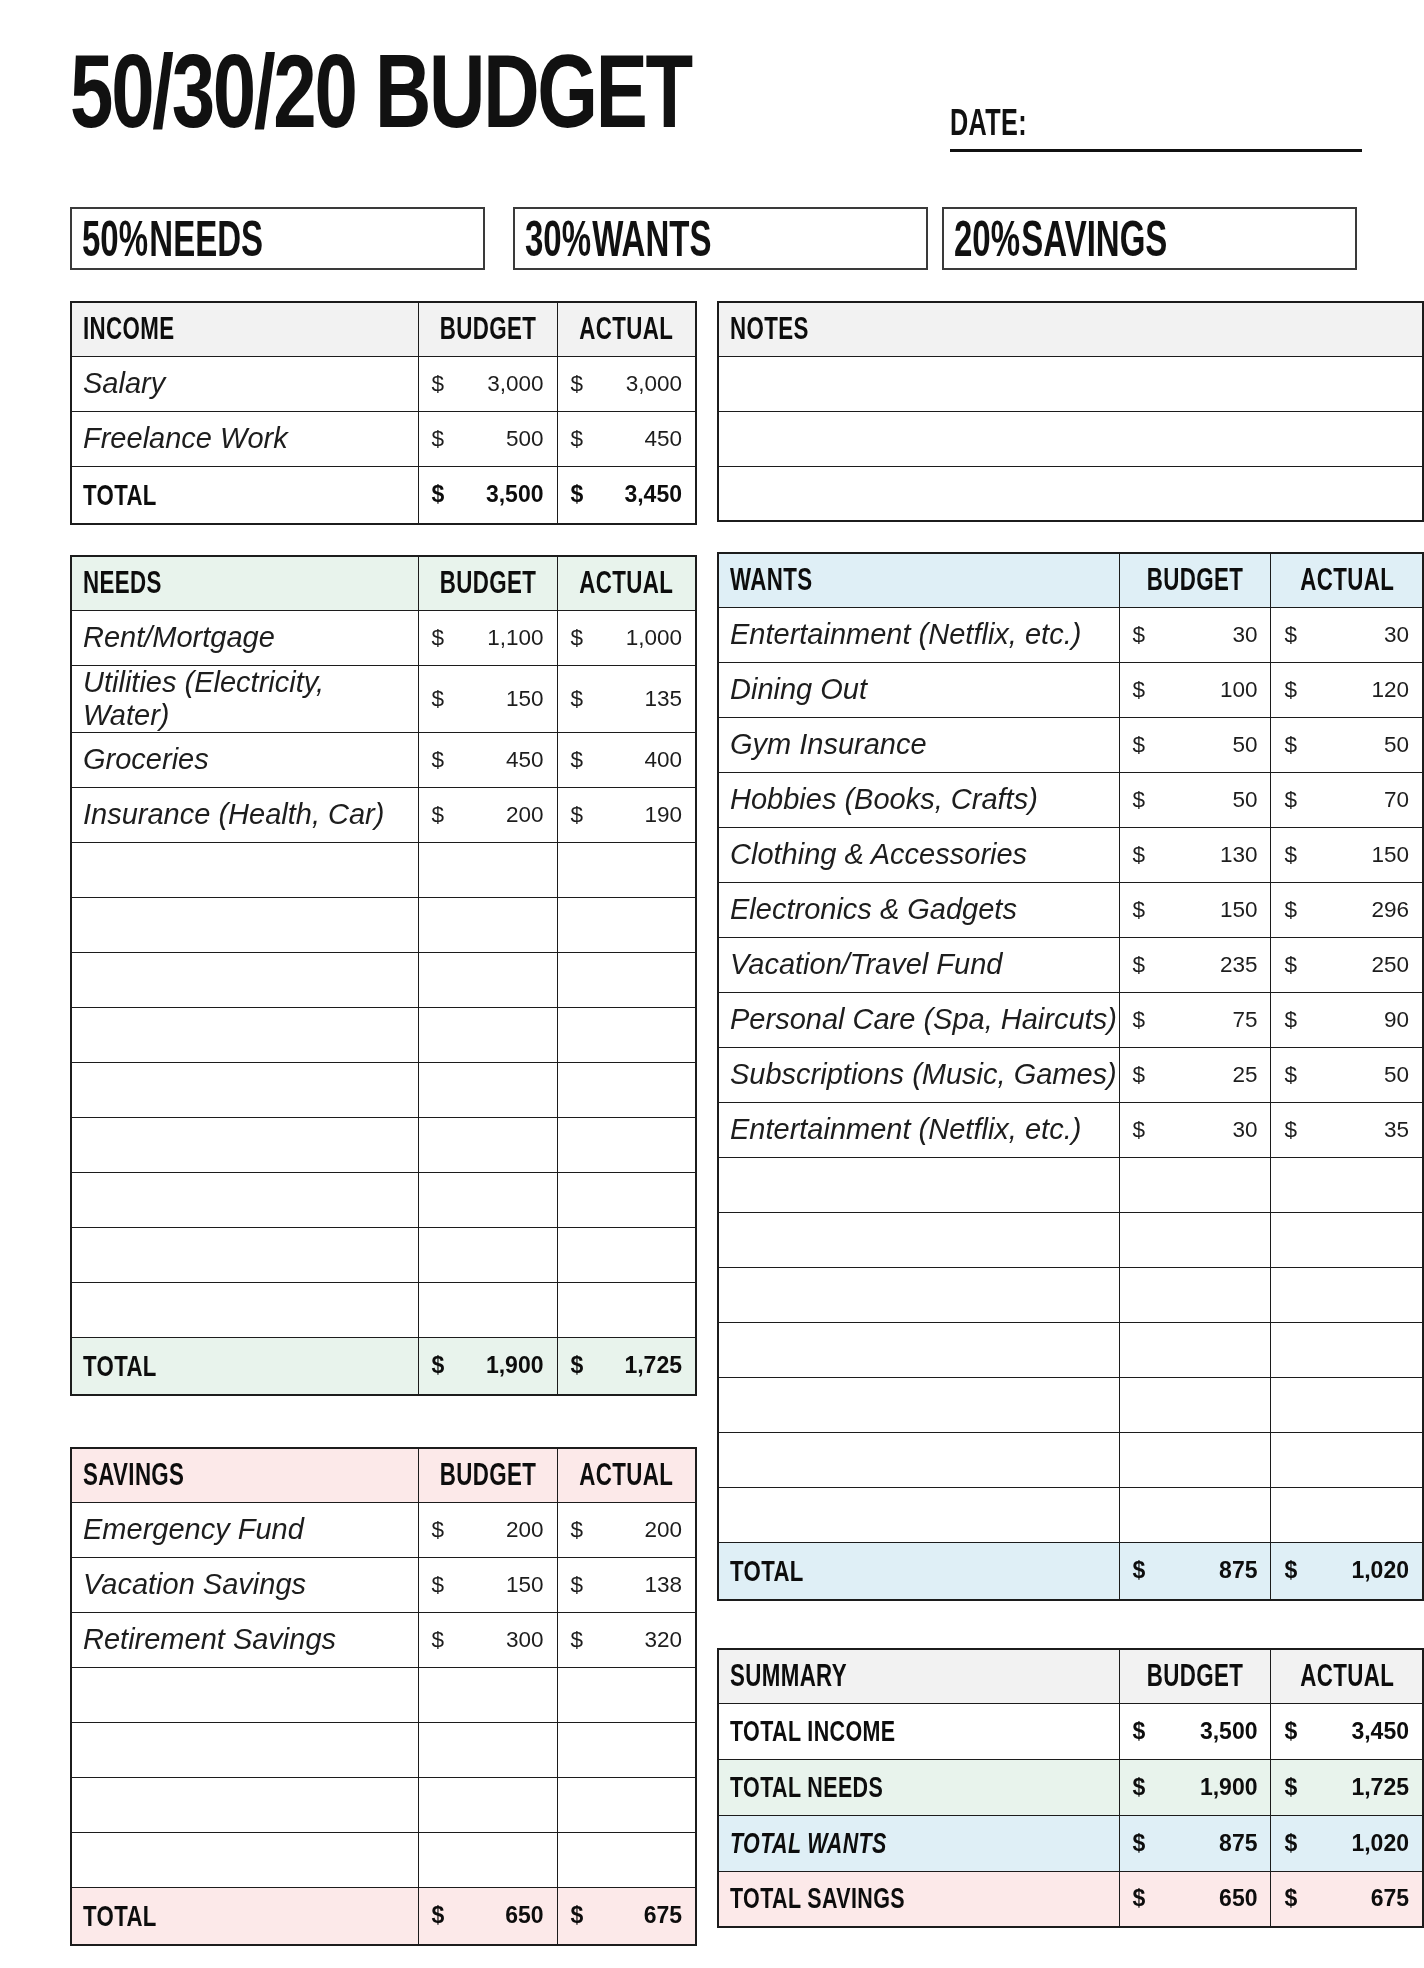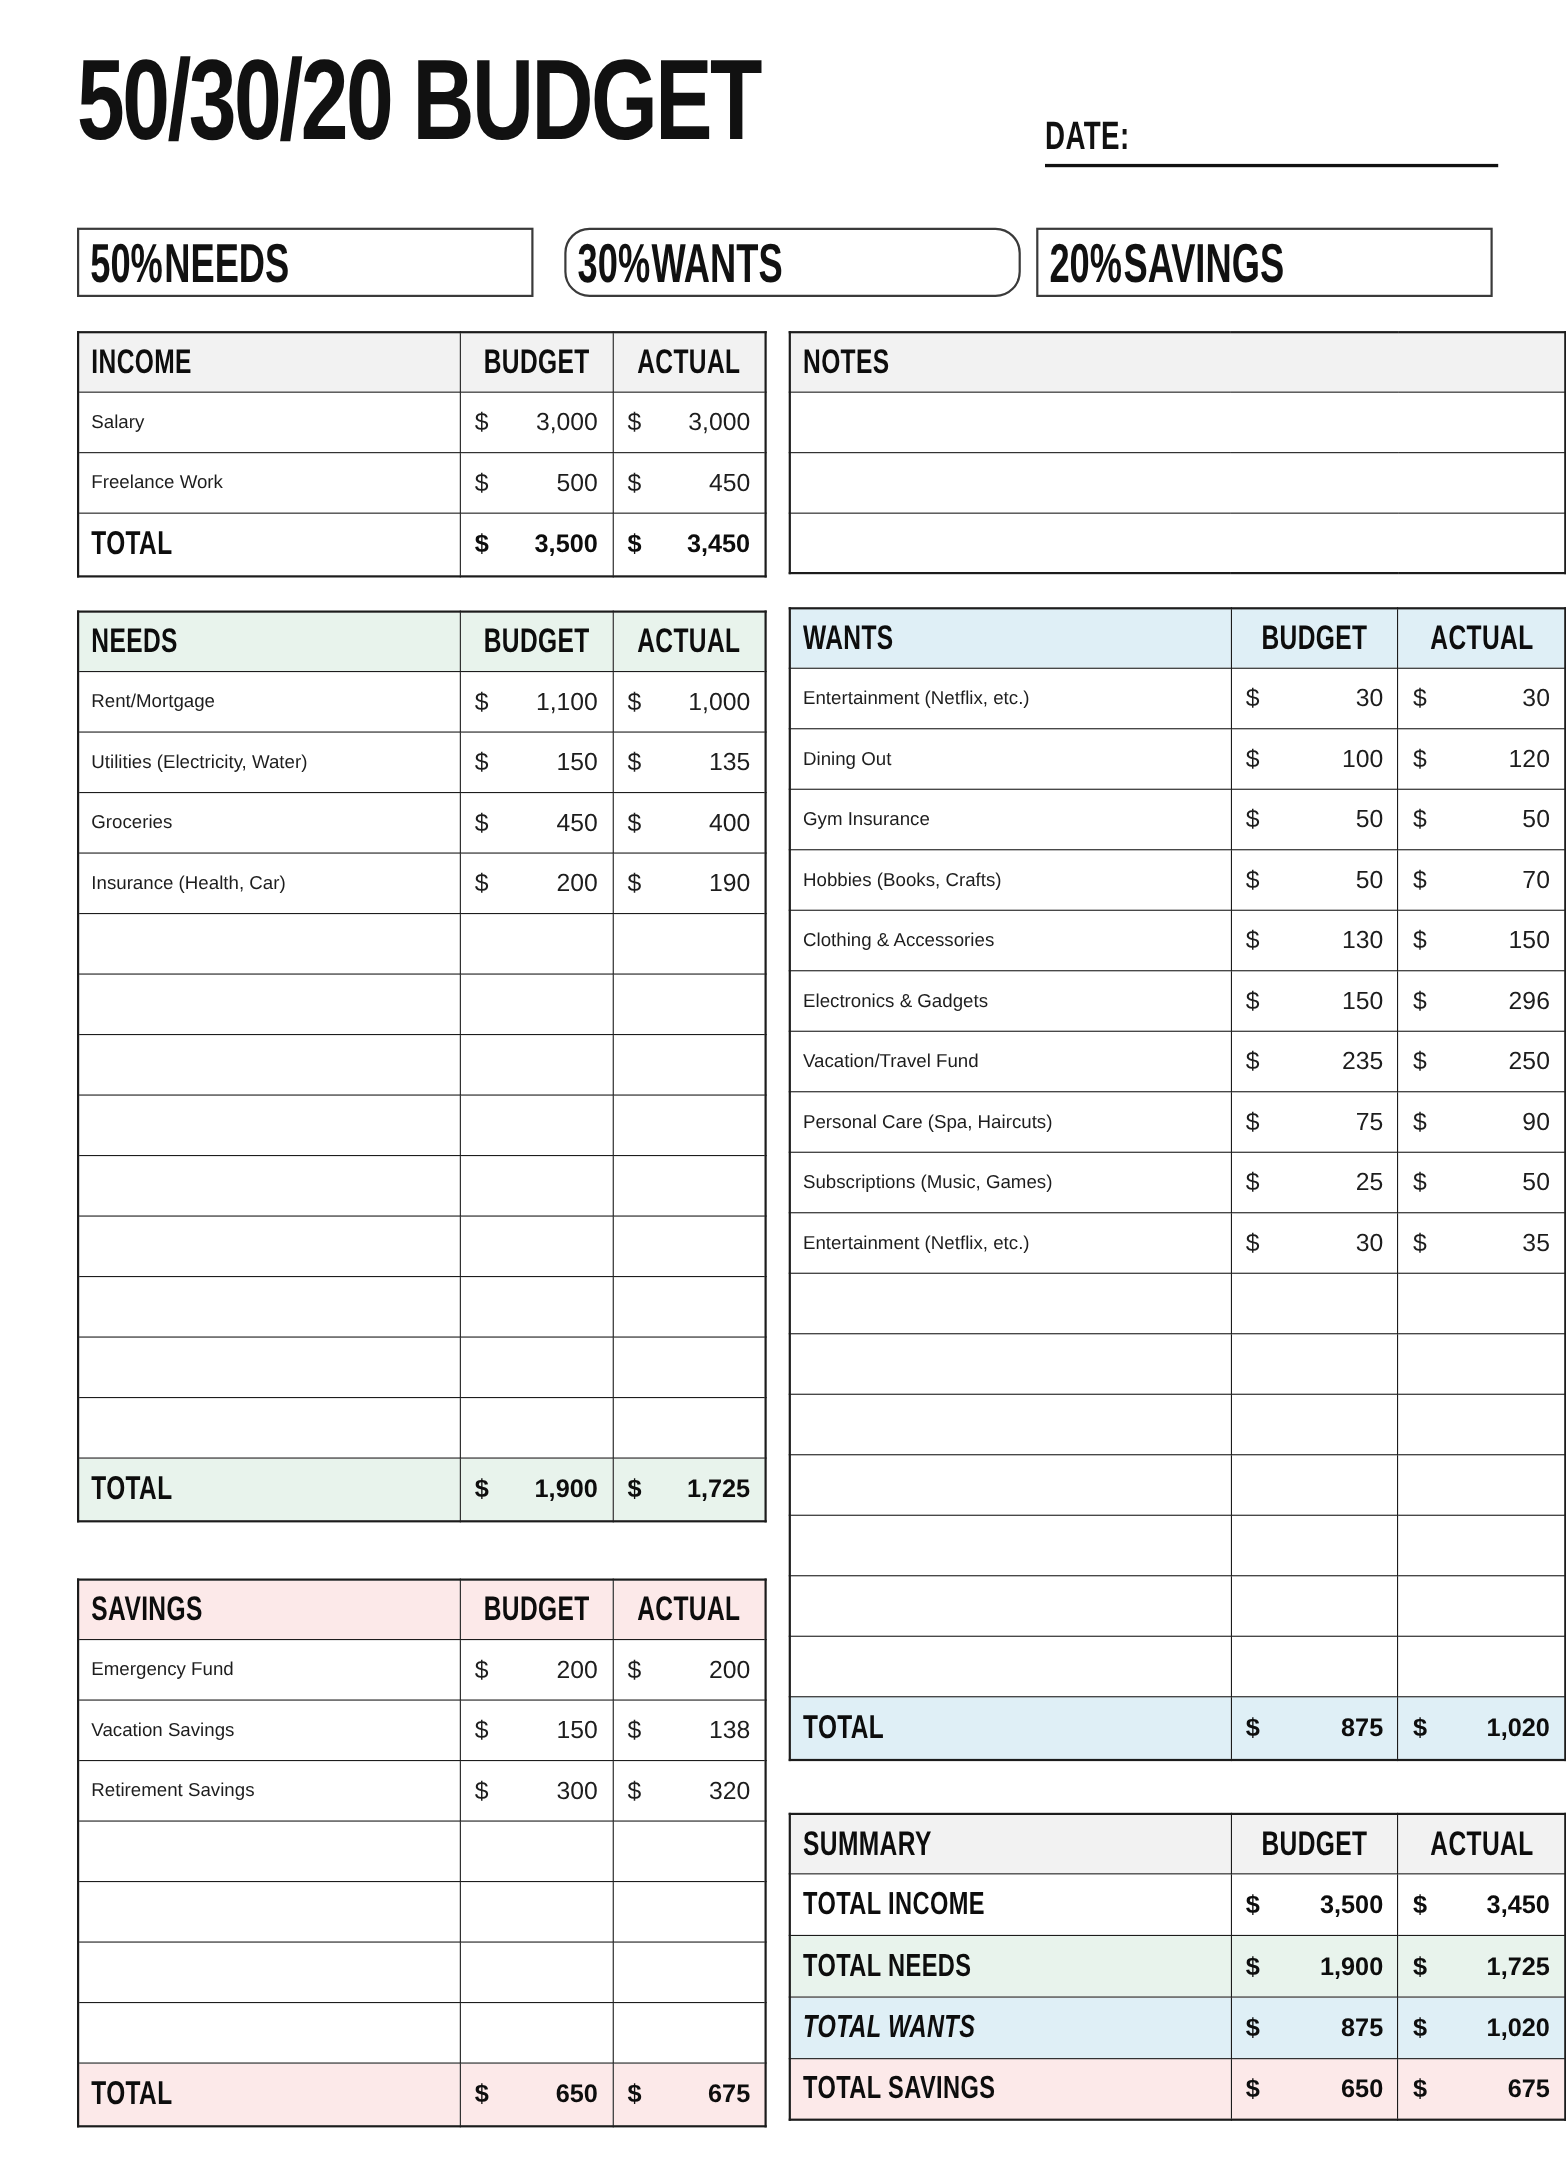--- a/index.html
+++ b/index.html
@@ -24,21 +24,21 @@
     display:inline-block; font-size:36px; font-weight:bold;
     transform:scaleX(0.70); transform-origin:left bottom; letter-spacing:0.5px; color:#111;
   }
 
   
   .boxes { display:flex; margin-top:0; }
   .catbox {
     width:415px; height:63px; border:2.5px solid #3a3a3a;
     display:flex; align-items:center; padding-left:10px; background:#fff;
   }
-  .catbox:nth-child(2){ margin-left:28px;border-radius:23px; }
+  .catbox:nth-child(2){ margin-left:28px; }
   .catbox:nth-child(3){ margin-left:14px; }
   .box-label {
     display:inline-block; font-size:50px; font-weight:bold; white-space:nowrap;
     transform:scaleX(0.66); transform-origin:left center; word-spacing:-12px; color:#111;
   }
 
   
   .main { display:flex; margin-top:31px; }
   .col-l { width:625px; margin-right:22px; }
   .col-r { width:738px; }
@@ -58,21 +58,21 @@
   .head-label, .total-label, .sum-label {
     display:inline-block; font-weight:bold; white-space:nowrap; color:#0d0d0d;
   }
   .head-label { font-size:31px; transform:scaleX(0.72); transform-origin:left center; letter-spacing:0.5px; }
   td.ctr { text-align:center; }
   td.ctr .head-label { transform-origin:center center; }
   .total-label { font-size:30px; transform:scaleX(0.74); transform-origin:left center; letter-spacing:0.5px; }
   .sum-label   { font-size:29px; transform:scaleX(0.74); transform-origin:left center; letter-spacing:0.5px; }
 
   .pad-l { padding-left:11px; }
-  .cell-name { font-size:17px; color:#1d1d1d; }
+  .cell-name { font-size:29px; color:#1d1d1d;font-style:italic; }
   .money { display:flex; justify-content:space-between; align-items:center; padding:0 13px; font-size:22.5px; color:#1d1d1d; }
   tr.h-total .money, tr.h-sum .money { font-weight:bold; font-size:23px; color:#0d0d0d; }
 </style>
 </head>
 <body>
 
 <div class="page">
 
   <div class="hdr">
     <div class="title">50/30/20 BUDGET</div>

